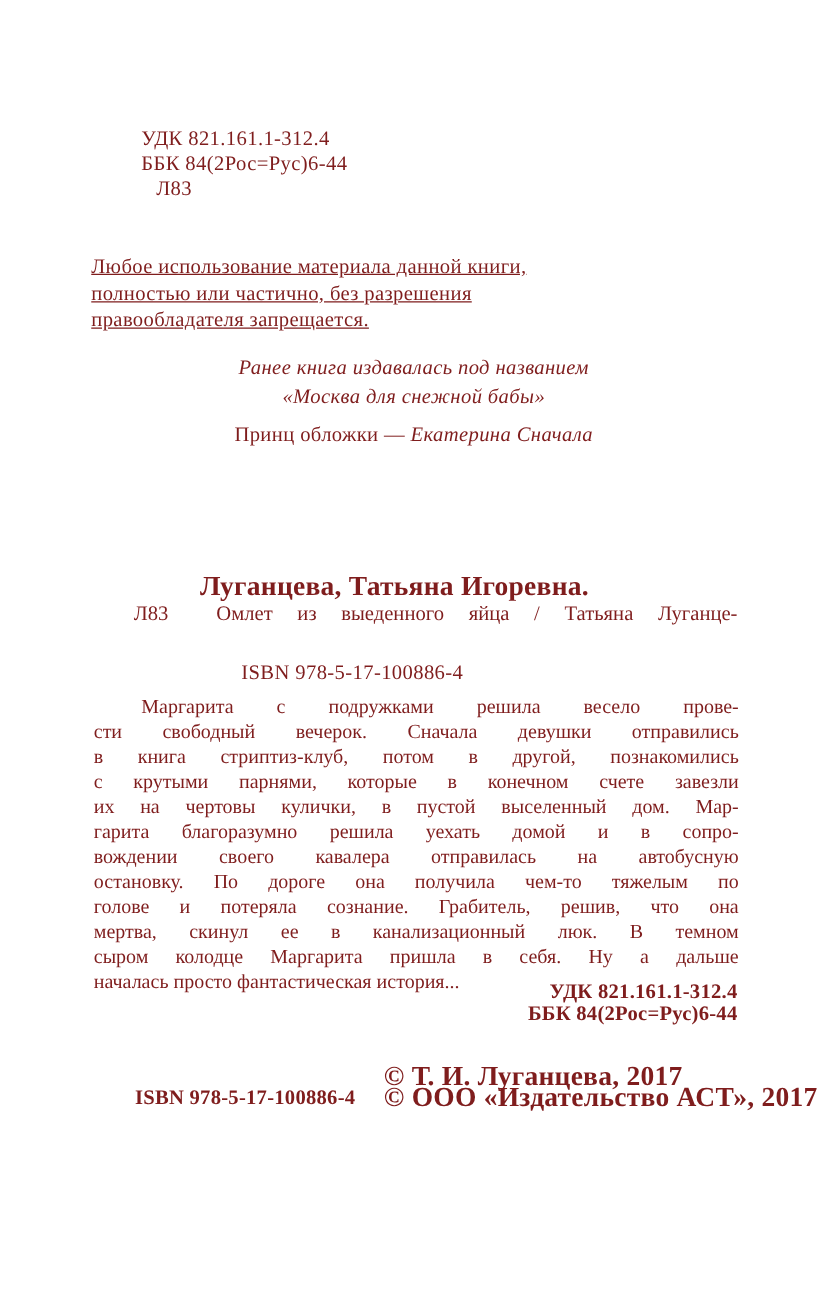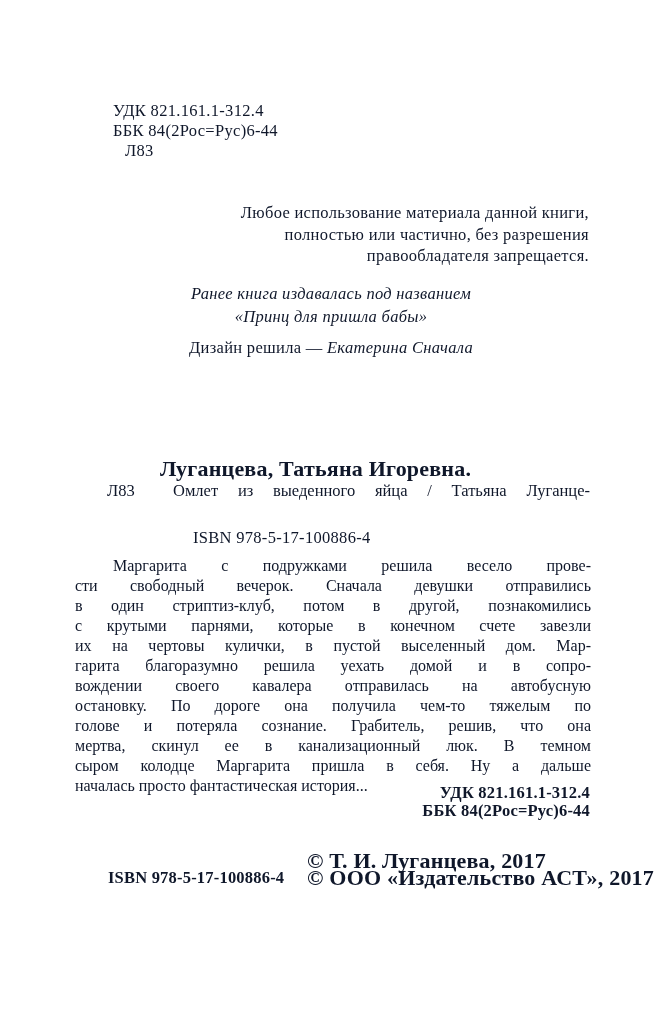--- a/index.html
+++ b/index.html
@@ -5,21 +5,21 @@
   html, body {
     margin: 0;
     padding: 0;
     background: #ffffff;
   }
   .page {
     position: relative;
     width: 662px;
     height: 1034px;
     background: #ffffff;
-    color: #0f172a;
+    color: #7f1d1d;
     font-family: "Liberation Serif", "DejaVu Serif", serif;
     overflow: hidden;
   }
   .abs { position: absolute; }
 
   
   .top-codes {
     left: 113px;
     top: 101px;
     font-size: 16.5px;
@@ -27,24 +27,25 @@
     letter-spacing: 0.3px;
     white-space: nowrap;
   }
   .top-codes .code-indent { padding-left: 12px; }
 
   
   .legal-notice {
     left: 73px;
     top: 202px;
     width: 516px;
-    text-align: right;
+    text-align: left;
     font-size: 16.5px;
     line-height: 21.6px;
     letter-spacing: 0.3px;
+    text-decoration: underline;
   }
 
   
   .prev-title {
     left: 73px;
     top: 283px;
     width: 516px;
     text-align: center;
     font-style: italic;
     font-size: 16.5px;
@@ -166,36 +167,36 @@
   </div>
 
   <div class="abs legal-notice">
     <div>Любое использование материала данной книги,</div>
     <div>полностью или частично, без разрешения</div>
     <div>правообладателя запрещается.</div>
   </div>
 
   <div class="abs prev-title">
     <div>Ранее книга издавалась под названием</div>
-    <div>«Принц для пришла бабы»</div>
+    <div>«Москва для снежной бабы»</div>
   </div>
 
   <div class="abs design-credit">
-    <span>Дизайн решила — </span><span class="designer">Екатерина Сначала</span>
+    <span>Принц обложки — </span><span class="designer">Екатерина Сначала</span>
   </div>
 
   <div class="abs bib-author">Луганцева, Татьяна Игоревна.</div>
   <div class="abs bib-code">Л83</div>
   <div class="abs bib-title">Омлет из выеденного яйца / Татьяна Луганце-</div>
   <div class="abs bib-isbn">ISBN 978-5-17-100886-4</div>
 
   <div class="abs annotation">
     <div class="jline first">Маргарита с подружками решила весело прове-</div>
     <div class="jline">сти свободный вечерок. Сначала девушки отправились</div>
-    <div class="jline">в один стриптиз-клуб, потом в другой, познакомились</div>
+    <div class="jline">в книга стриптиз-клуб, потом в другой, познакомились</div>
     <div class="jline">с крутыми парнями, которые в конечном счете завезли</div>
     <div class="jline">их на чертовы кулички, в пустой выселенный дом. Мар-</div>
     <div class="jline">гарита благоразумно решила уехать домой и в сопро-</div>
     <div class="jline">вождении своего кавалера отправилась на автобусную</div>
     <div class="jline">остановку. По дороге она получила чем-то тяжелым по</div>
     <div class="jline">голове и потеряла сознание. Грабитель, решив, что она</div>
     <div class="jline">мертва, скинул ее в канализационный люк. В темном</div>
     <div class="jline">сыром колодце Маргарита пришла в себя. Ну а дальше</div>
     <div class="jline last">началась просто фантастическая история...</div>
   </div>

